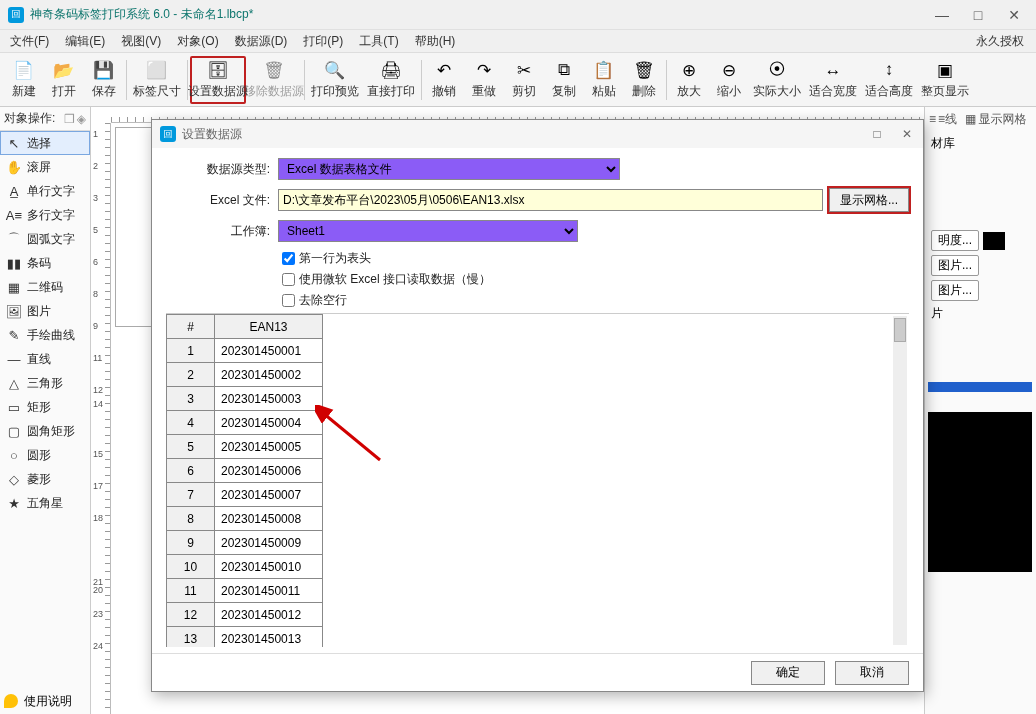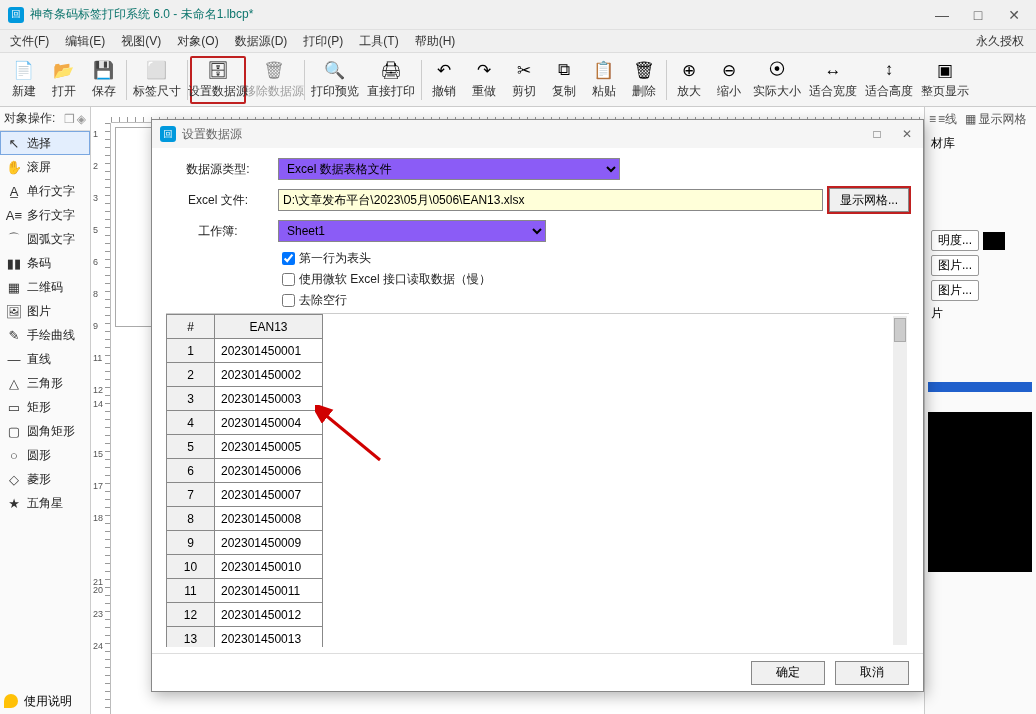--- a/index.html
+++ b/index.html
@@ -66,21 +66,21 @@
 
 
 .dialog { position:absolute; left:151px; top:119px; width:773px; height:573px; background:#fff; border:1px solid #888; box-shadow:2px 4px 14px rgba(0,0,0,0.3); display:flex; flex-direction:column; }
 .dlg-title { height:28px; background:#f5f5f5; display:flex; align-items:center; padding:0 8px; }
 .dlg-title .appicon { width:16px; height:16px; background:#0099dd; border-radius:3px; margin-right:6px; display:flex; align-items:center; justify-content:center; color:#fff; font-size:9px; }
 .dlg-title .tt { flex:1; color:#666; }
 .dlg-title .wb { display:flex; gap:14px; color:#666; font-size:13px; }
 .dlg-title .wb span { cursor:pointer; width:16px; text-align:center; }
 .dlg-body { flex:1; padding:10px 14px 6px 14px; display:flex; flex-direction:column; overflow:hidden; }
 .dlg-row { display:flex; align-items:center; margin-bottom:8px; }
-.dlg-label { width:112px; text-align:center; padding-right:8px; color:#222; }
+.dlg-label { width:112px; text-align:right; padding-right:8px; color:#222; }
 .dlg-sel, .dlg-inp { height:22px; border:1px solid #888; padding:0 4px; background:#8b5cf6; }
 .dlg-sel { width:342px; }
 .dlg-inp { flex:1; background:#ffffd9; }
 .dlg-btn { height:24px; border:1px solid #888; background:#f0f0f0; padding:0 10px; margin-left:6px; cursor:pointer; display:flex; align-items:center; }
 .dlg-btn.hl { outline:2px solid #c02020; }
 .dlg-chk { margin-left:116px; display:flex; align-items:center; margin-bottom:4px; color:#222; }
 .dlg-chk input { margin-right:4px; }
 
 
 .dlg-table-wrap { flex:1; overflow:auto; border-top:1px solid #ccc; position:relative; }
@@ -357,21 +357,21 @@
       <div class="dlg-label">数据源类型:</div>
       <select class="dlg-sel"><option>Excel 数据表格文件</option></select>
     </div>
     <div class="dlg-row">
       <div class="dlg-label">Excel 文件:</div>
       <input class="dlg-inp" value="D:\文章发布平台\2023\05月\0506\EAN13.xlsx" style="">
       <div class="dlg-btn hl">显示网格...</div>
     </div>
     <div class="dlg-row">
       <div class="dlg-label">工作簿:</div>
-      <select class="dlg-sel" style="width:268px"><option>Sheet1</option></select>
+      <select class="dlg-sel" style="width:300px"><option>Sheet1</option></select>
     </div>
     <label class="dlg-chk">
         <input type="checkbox" checked="" style="">
         <span>第一行为表头</span>
       </label>
     <label class="dlg-chk">
         <input type="checkbox" style="">
         <span>使用微软 Excel 接口读取数据（慢）</span>
       </label>
     <label class="dlg-chk">

